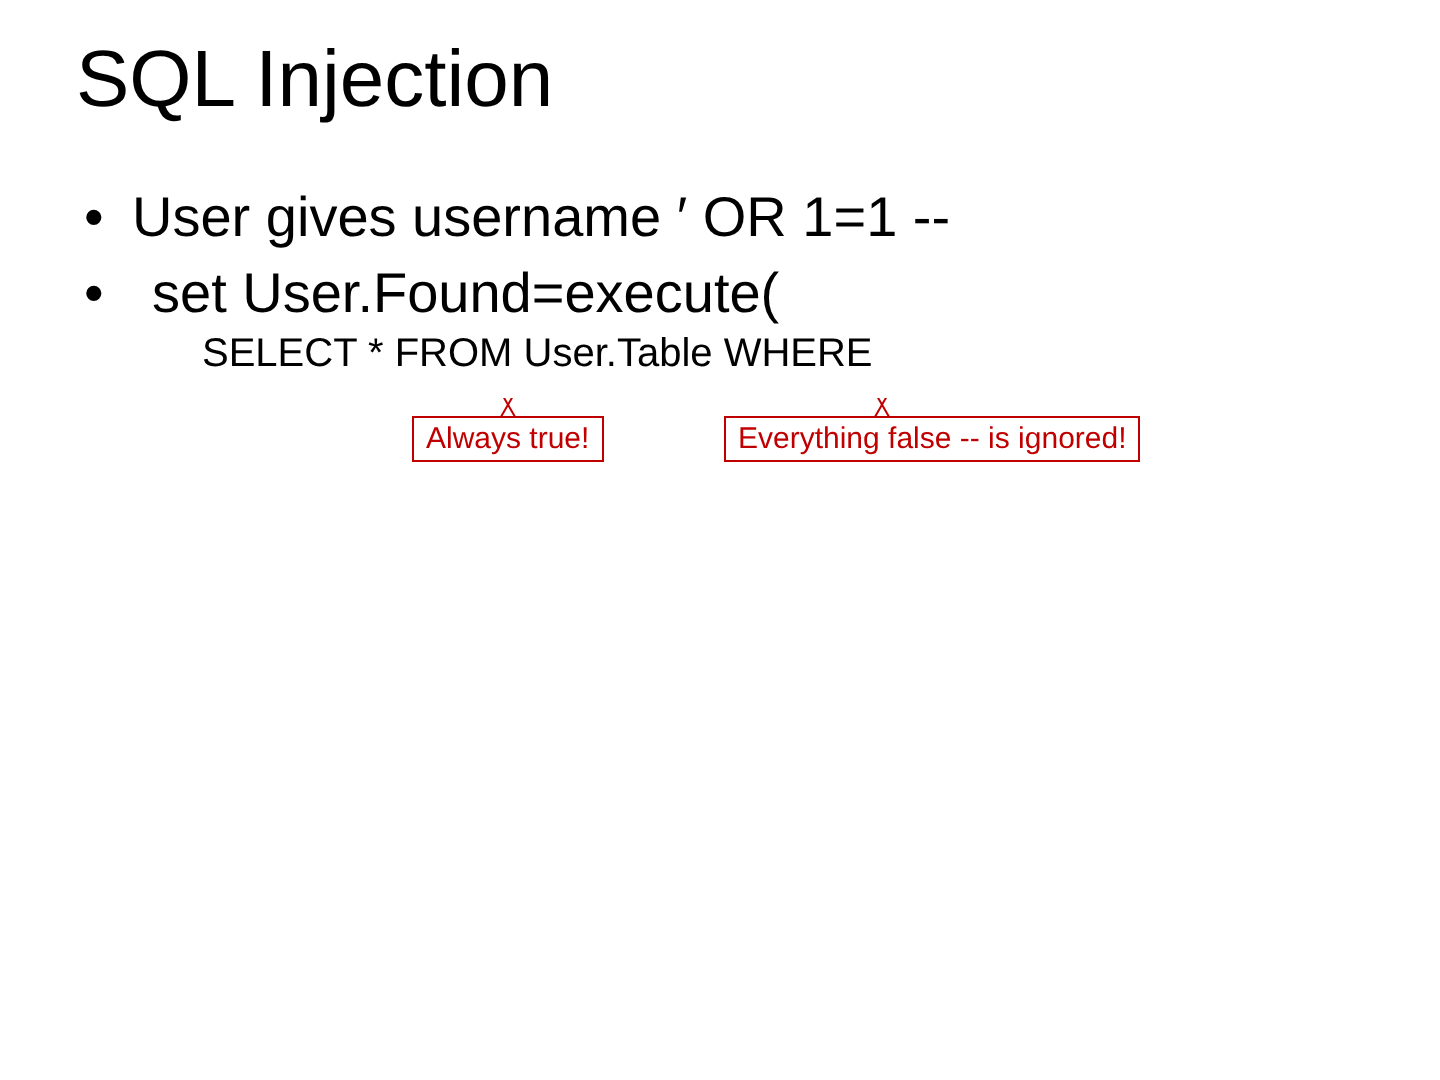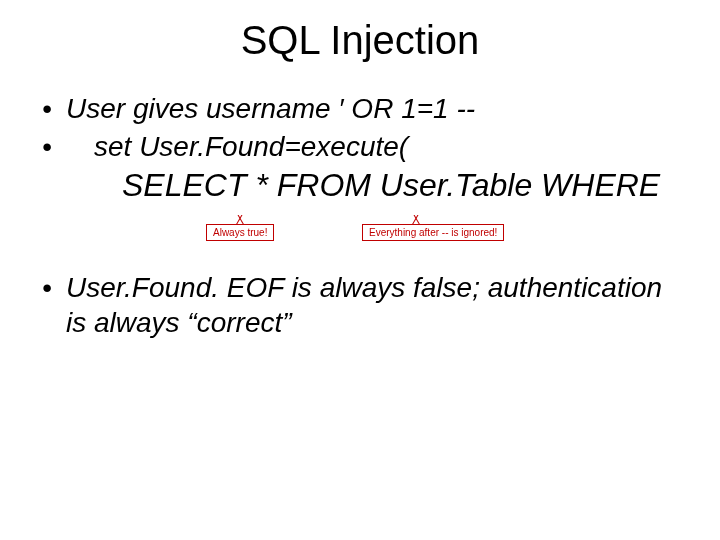--- a/index.html
+++ b/index.html
@@ -13,57 +13,56 @@
     position: relative;
     overflow: hidden;
   }
   .slide {
     padding: 18px 38px 0 38px;
     box-sizing: border-box;
     width: 100%;
     height: 100%;
   }
   .title {
-    text-align: center;
+    text-align: left;
     font-size: 40px;
     margin: 0 0 28px 0;
     font-weight: normal;
   }
   ul.bullets {
     list-style: none;
     padding: 0;
     margin: 0;
-    font-style: italic;
   }
   ul.bullets > li {
     position: relative;
     padding-left: 28px;
     font-size: 28px;
     line-height: 1.28;
     margin-bottom: 2px;
   }
   ul.bullets > li::before {
     content: "•";
     position: absolute;
     left: 4px;
     top: 0;
   }
-  .indent1 { margin-left: 28px; font-size: 28px; line-height: 1.28; }
-  .indent2 { margin-left: 56px; font-size: 32px; line-height: 1.28; }
+  .indent1 { margin-left: 10px; font-size: 28px; line-height: 1.28; }
+  .indent2 { margin-left: 35px; font-size: 20px; line-height: 1.28; }
   .annotation-row {
     position: relative;
     height: 52px;
     margin-top: 4px;
     margin-bottom: 8px;
   }
   .callout {
     position: absolute;
     border: 1px solid #c00000;
     color: #c00000;
-    font-size: 10px;
+    font-size: 15px;
     padding: 2px 6px;
     background: #fff;
     white-space: nowrap;
   }
   .callout .pointer {
     position: absolute;
     width: 14px;
     height: 10px;
     top: -10px;
     left: 50%;
@@ -99,20 +98,19 @@
     </li>
   </ul>
 
   <div class="annotation-row">
     <div id="callout1" class="callout">
       <div class="pointer"></div>
       <span>Always true!</span>
     </div>
     <div id="callout2" class="callout">
       <div class="pointer"></div>
-      <span>Everything after -- is ignored!</span>
+      <span>Everything false -- is ignored!</span>
     </div>
   </div>
 
   <ul class="bullets">
-    <li>User.Found. EOF is always false; authentication is always “correct”</li>
   </ul>
 </div>
 
 </body></html>

